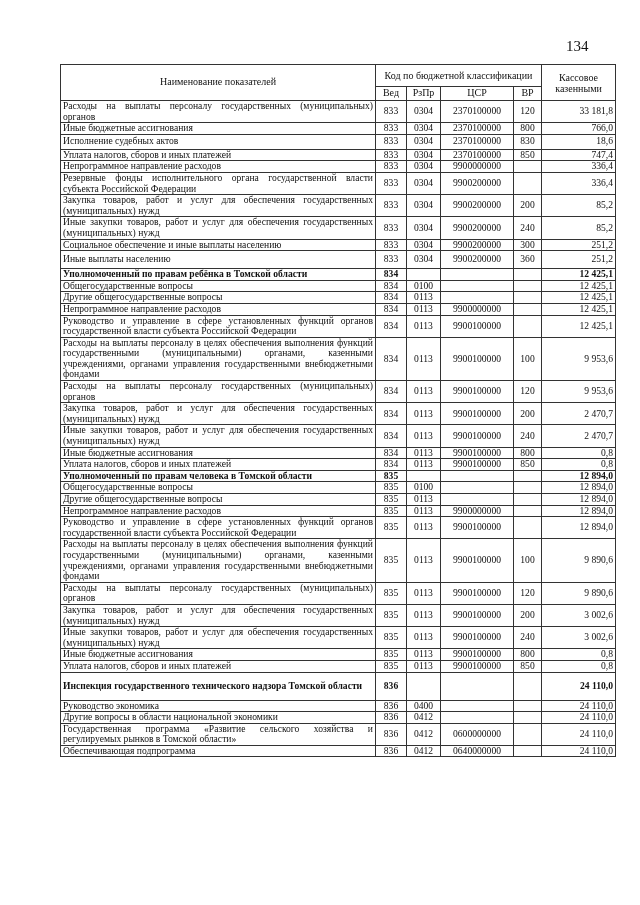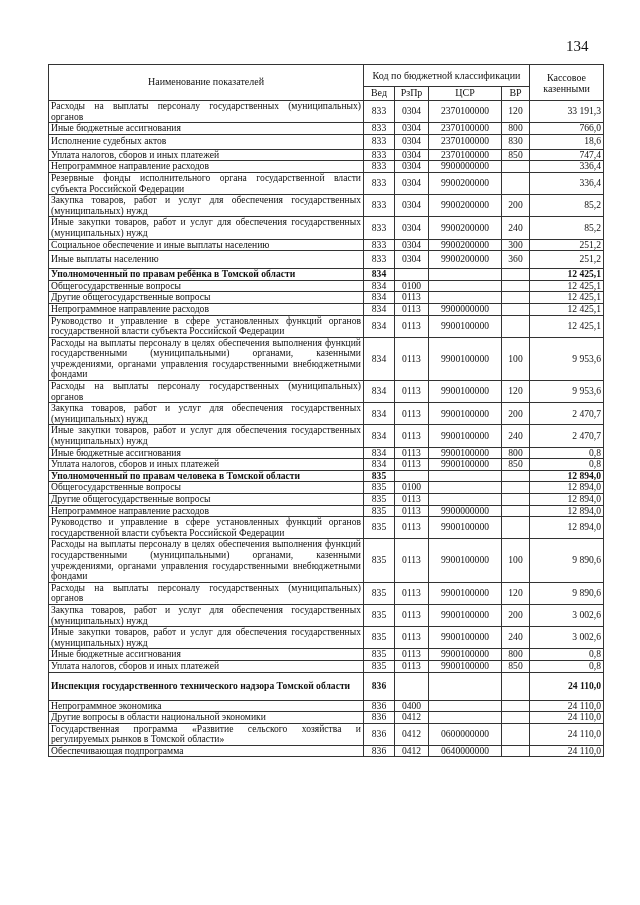--- a/index.html
+++ b/index.html
@@ -1,19 +1,19 @@
 <!DOCTYPE html>
 <html><head>
 <meta charset="utf-8">
 <style>
   html, body { margin:0; padding:0; background:#ffffff; }
   body { width:640px; height:905px; position:relative; overflow:hidden;
          font-family:"Liberation Serif", "DejaVu Serif", serif; color:#111; }
   .page-num { position:absolute; top:38px; left:566px; font-size:15px; }
-  table.budget { position:absolute; left:48px; top:64px; width:555px;
+  table.budget { position:absolute; left:60px; top:64px; width:555px;
                  border-collapse:collapse; table-layout:fixed; font-size:9.6px; line-height:10.6px; }
   table.budget td, table.budget th { border:1px solid #333; padding:0 2px; vertical-align:middle; font-weight:normal; }
   th { text-align:center; font-size:10px; }
   td.name { text-align:justify; text-align-last:left; padding:0 3px 0 3px; }
   td.c { text-align:center; }
   td.r { text-align:right; padding-right:3px; }
   tr.bold td { font-weight:bold;margin-top:21px; }
   col.c-name { width:315px; } col.c-ved { width:31px; } col.c-rz { width:34px; }
   col.c-csr { width:73px; } col.c-vr { width:28px; } col.c-val { width:74px; }
 </style>
@@ -44,21 +44,21 @@
       <th>ВР</th>
     </tr>
   </thead>
   <tbody id="tbody">
       <tr style="height: 21.8px;">
         <td class="name">Расходы на выплаты персоналу государственных (муниципальных) органов</td>
         <td class="c">833</td>
         <td class="c">0304</td>
         <td class="c">2370100000</td>
         <td class="c">120</td>
-        <td class="r">33 191,3</td>
+        <td class="r">33 181,8</td>
       </tr>
       <tr style="height: 11.5px;">
         <td class="name">Иные бюджетные ассигнования</td>
         <td class="c">833</td>
         <td class="c">0304</td>
         <td class="c">2370100000</td>
         <td class="c">800</td>
         <td class="r">766,0</td>
       </tr>
       <tr style="height: 15px;">
@@ -303,21 +303,21 @@
       </tr>
       <tr class="bold" style="height: 28px;">
         <td class="name">Инспекция государственного технического надзора Томской области</td>
         <td class="c">836</td>
         <td class="c"></td>
         <td class="c"></td>
         <td class="c"></td>
         <td class="r">24 110,0</td>
       </tr>
       <tr style="height: 11.5px;">
-        <td class="name">Непрограммное экономика</td>
+        <td class="name">Руководство экономика</td>
         <td class="c">836</td>
         <td class="c">0400</td>
         <td class="c"></td>
         <td class="c"></td>
         <td class="r">24 110,0</td>
       </tr>
       <tr style="height: 11.5px;">
         <td class="name">Другие вопросы в области национальной экономики</td>
         <td class="c">836</td>
         <td class="c">0412</td>

